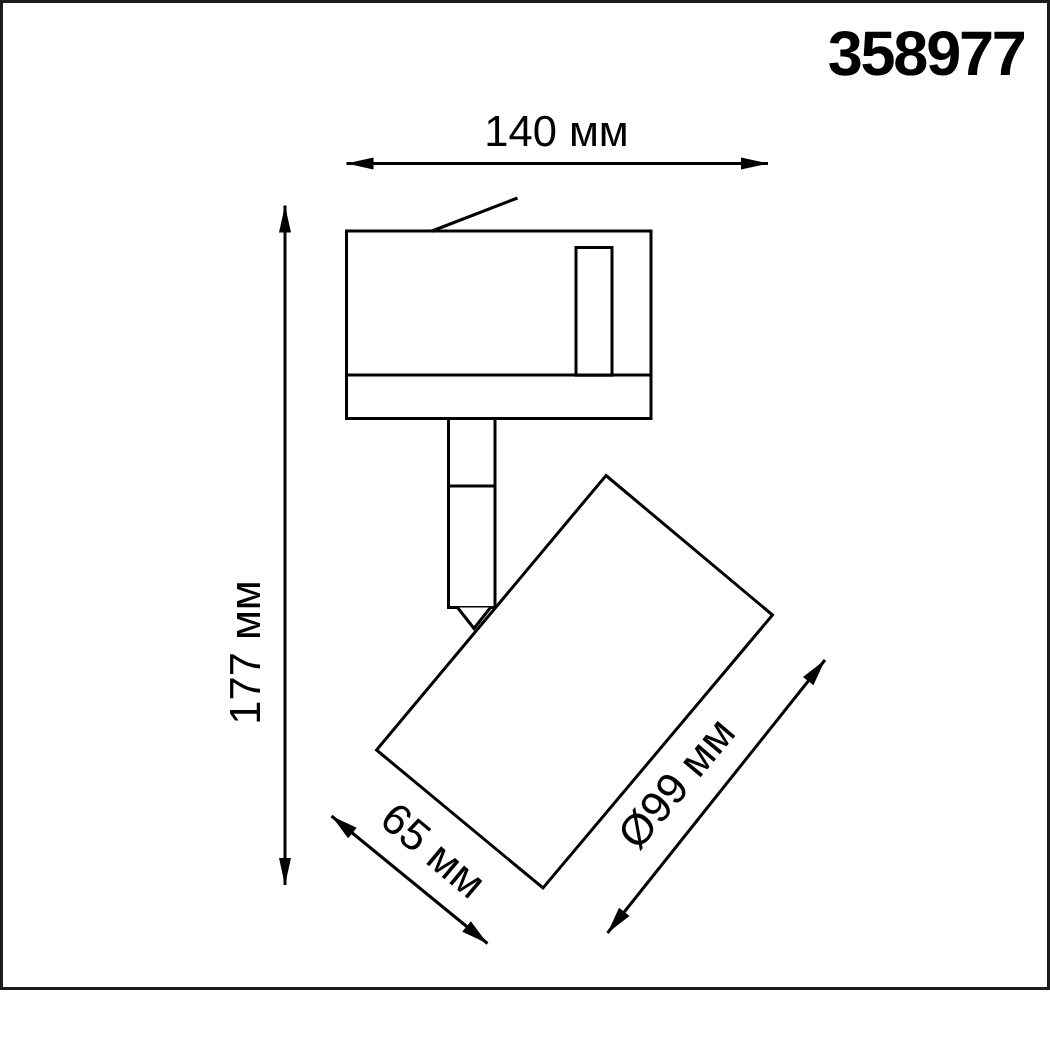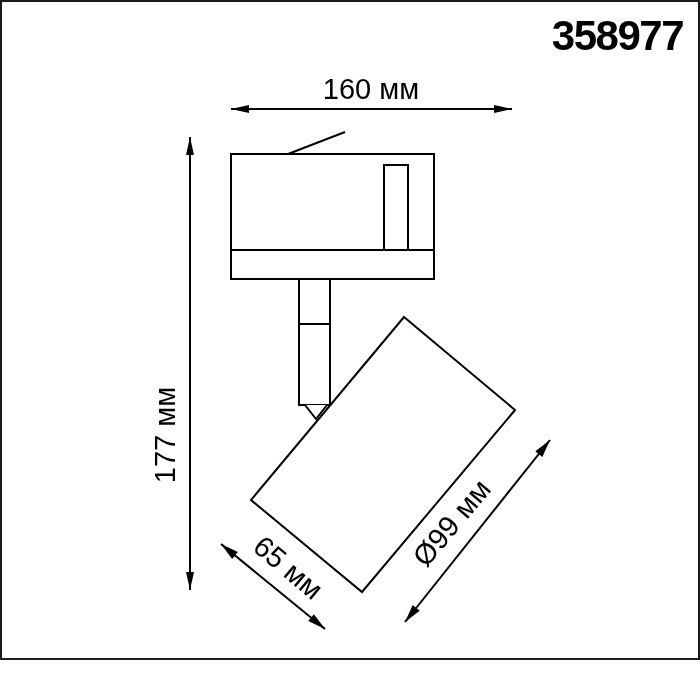--- a/index.html
+++ b/index.html
@@ -88,21 +88,21 @@
       <polygon points="323,627 306.2,619.1 311.9,612.2" fill="#000000" stroke="none"></polygon>
     </g>
 
     <g>
       <line x1="403" y1="620" x2="548" y2="438"></line>
       <polygon points="403,620 417.7,608.7 410.7,603.1" fill="#000000" stroke="none"></polygon>
       <polygon points="548,438 540.3,454.9 533.3,449.3" fill="#000000" stroke="none"></polygon>
     </g>
   </svg>
 
-  <div class="dim-label w">160 мм</div>
+  <div class="dim-label w">140 мм</div>
 
   <div class="dim-label h">177 мм</div>
 
   <div class="dim-label d">65 мм</div>
 
   <div class="dim-label dia">Ø99 мм</div>
 
 </div>
 
 </body></html>

